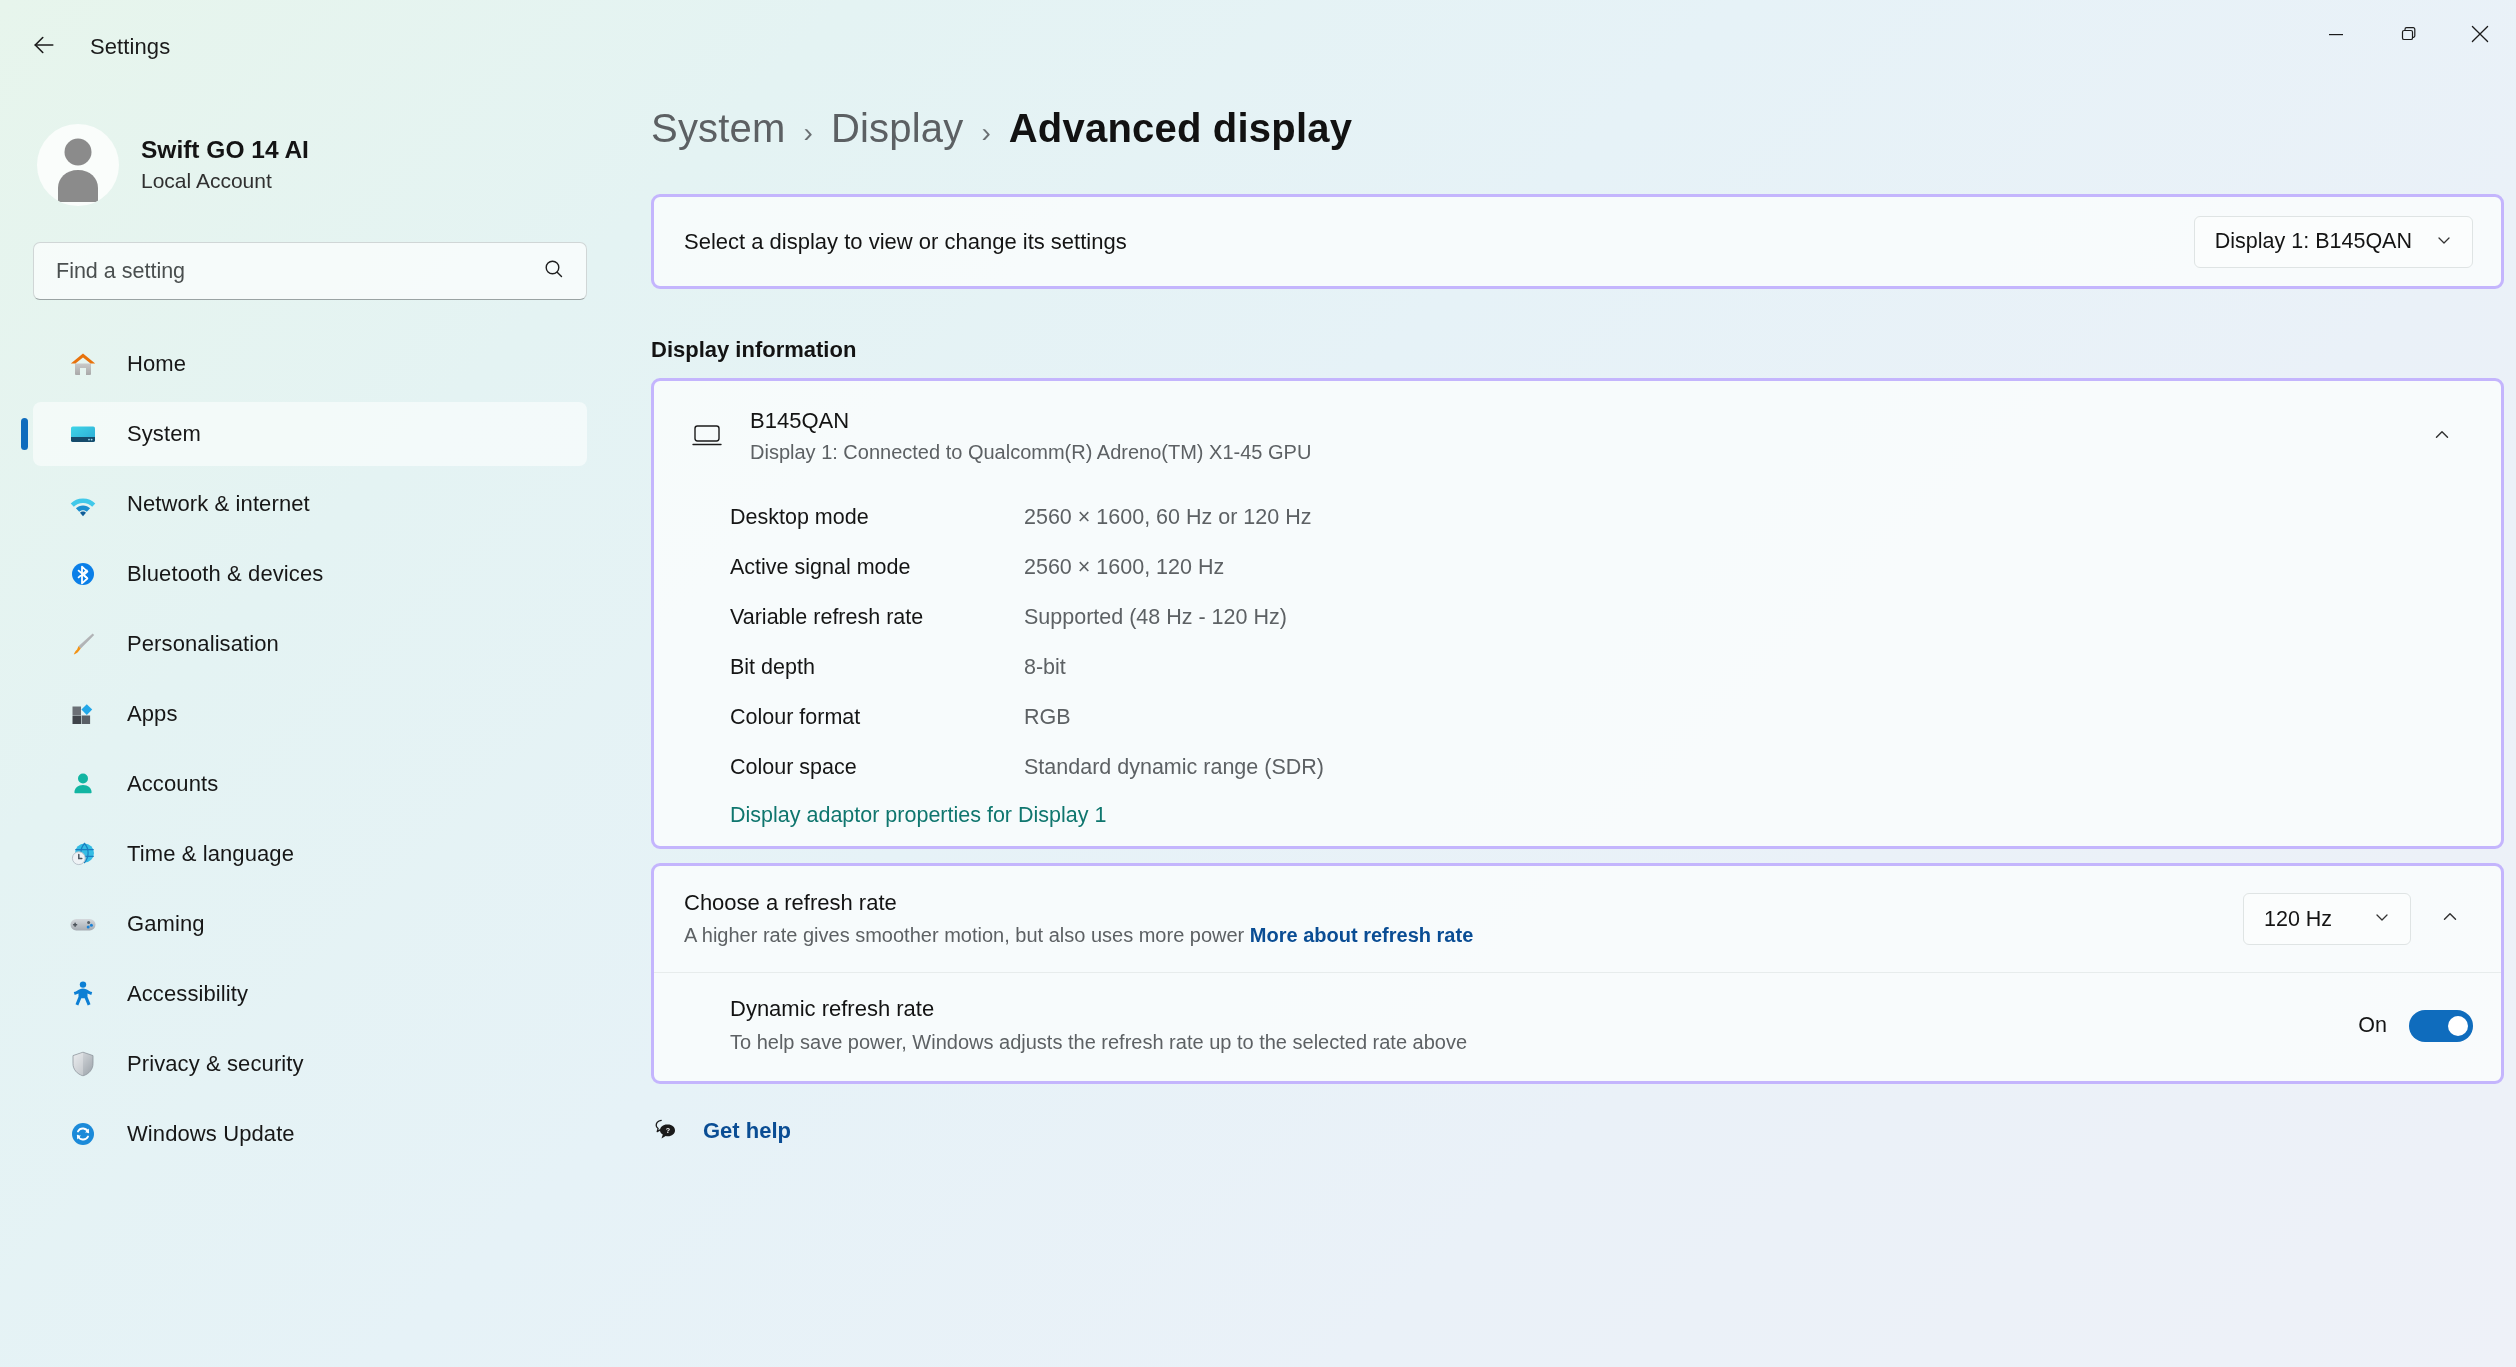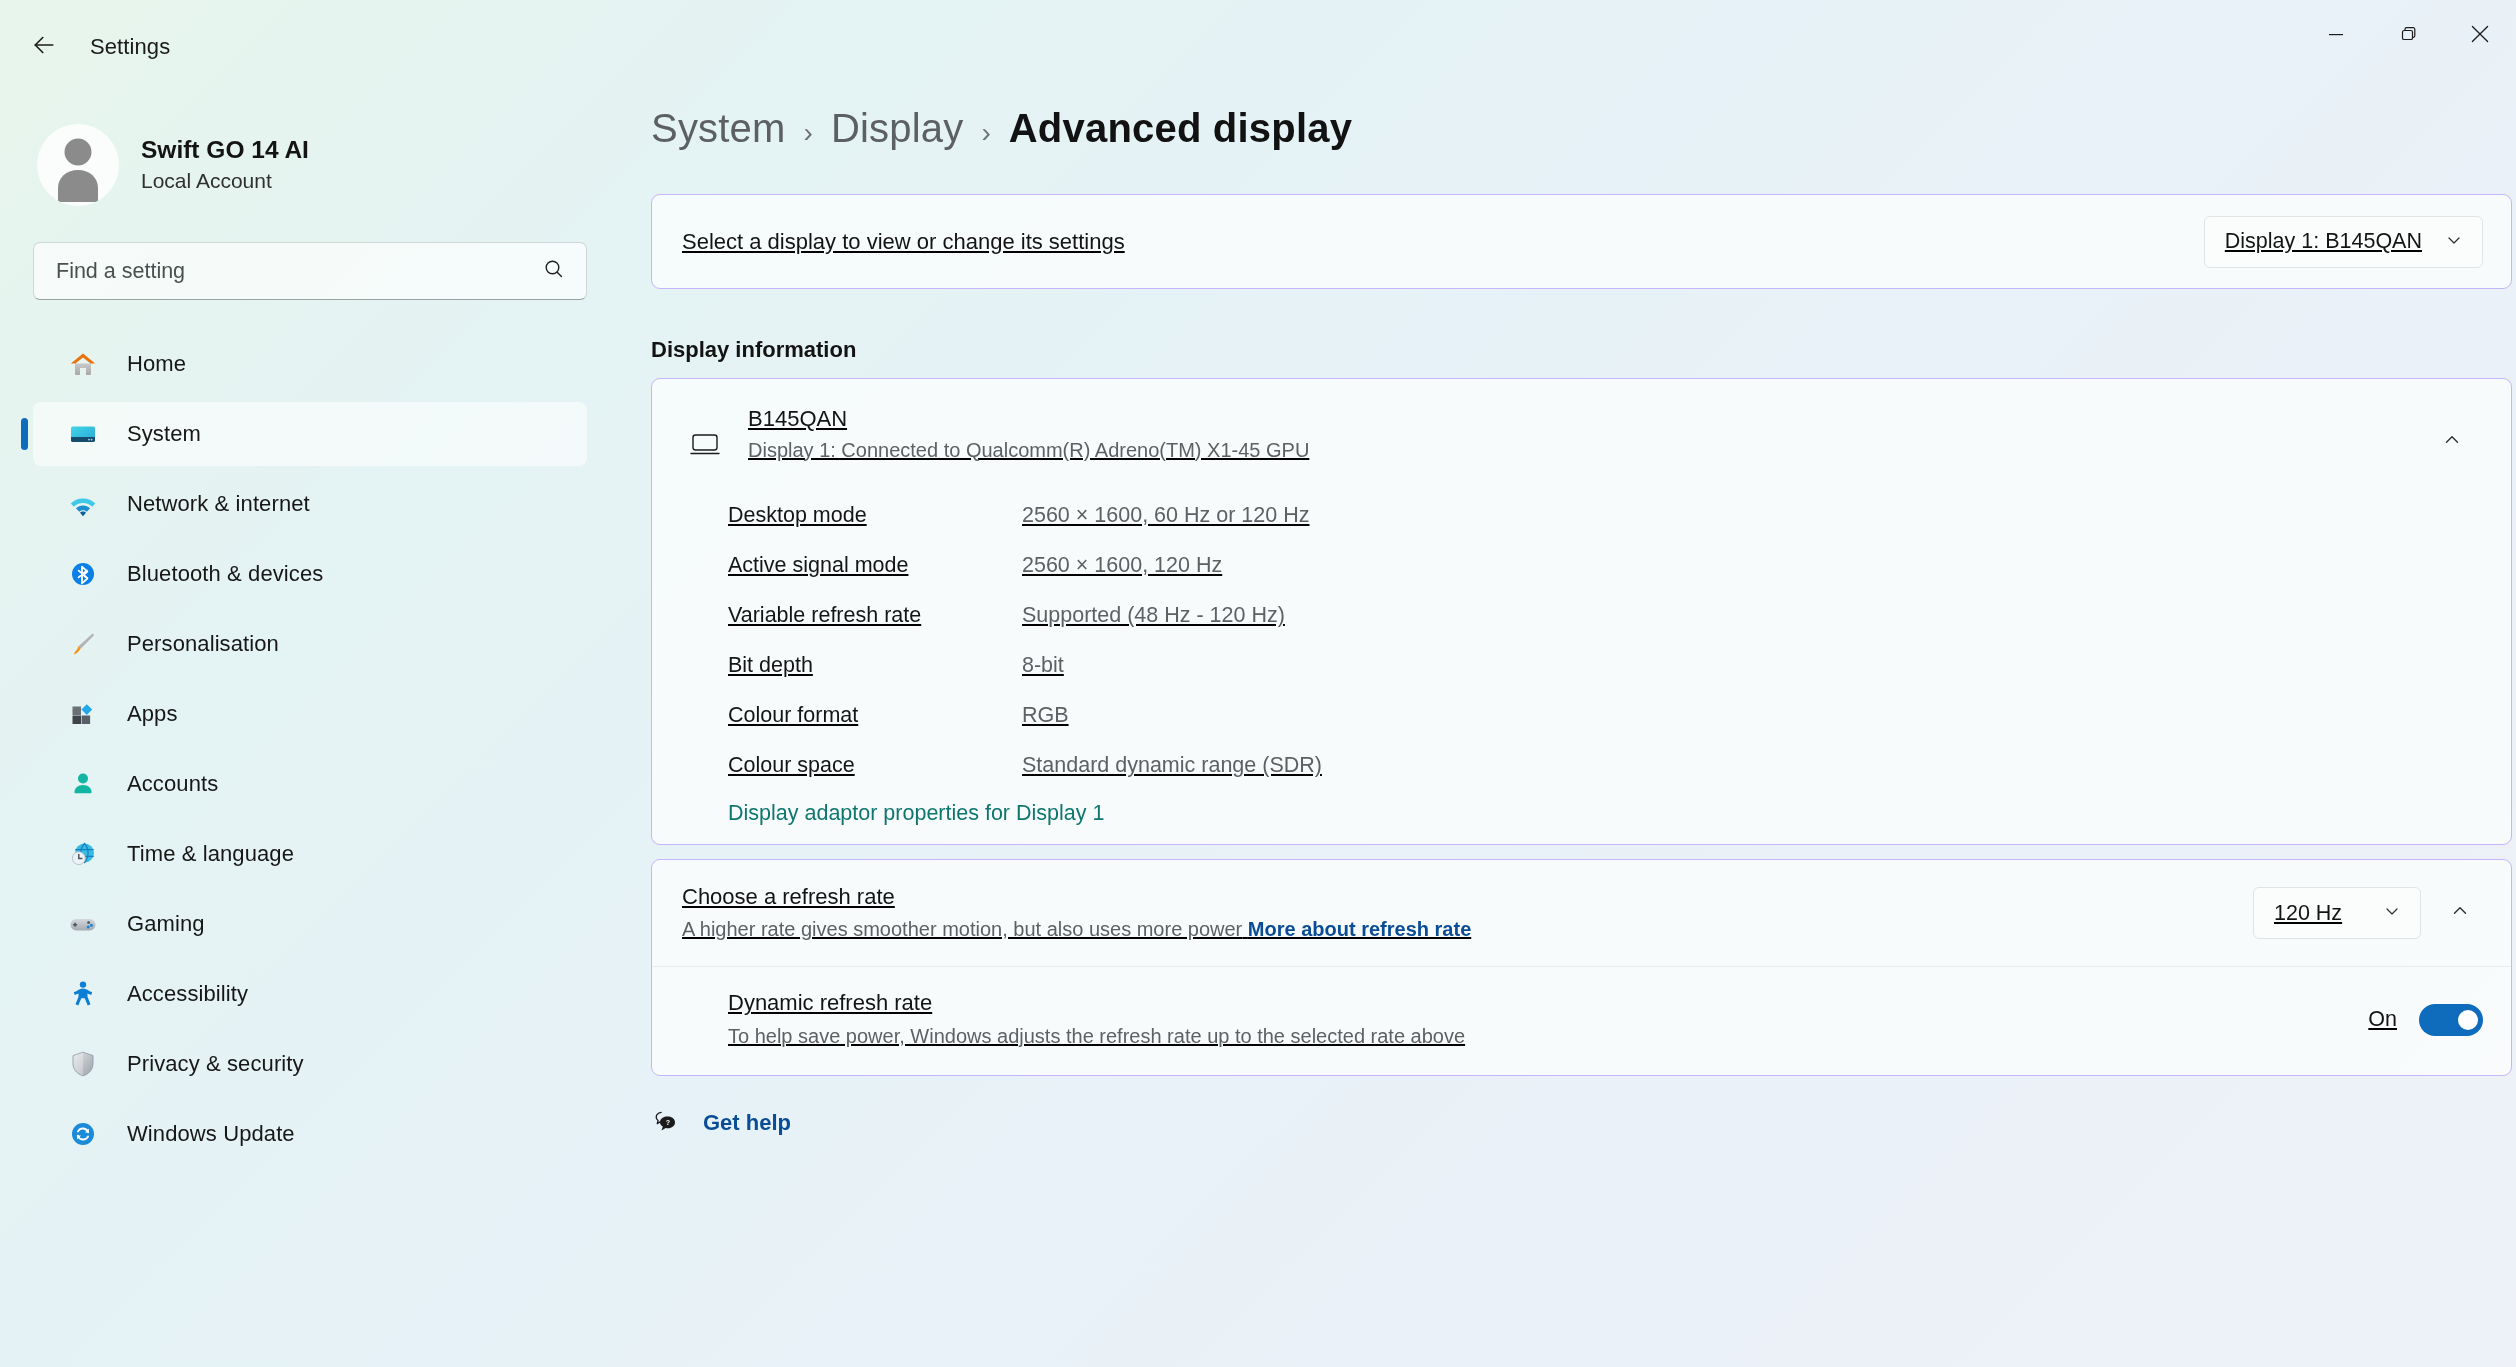--- a/index.html
+++ b/index.html
@@ -85,22 +85,22 @@
   .breadcrumb {
     display:flex; align-items:baseline; gap:18px;
     margin:12px 0 0 51px;
   }
   .crumb-link { font-size:40px; color:#5c6063; cursor:pointer; letter-spacing:.2px; }
   .crumb-sep { font-size:28px; color:#6b7073; }
   .crumb-current { font-size:40px; font-weight:bold; color:#121212; letter-spacing:.2px; }
 
   .card {
     background:rgba(252,254,254,.75);
-    border:1px solid #c4b5fd;
-    border-radius:9px; margin-left:51px; margin-right:4px;text-decoration:underline;
+    border:3px solid #c4b5fd;
+    border-radius:9px; margin-left:51px; margin-right:12px;
   }
   .selector-card {
     margin-top:43px; height:95px;
     display:flex; align-items:center; justify-content:space-between;
     padding:0 28px 0 30px;
   }
   .selector-label { font-size:22px; color:#141414; }
 
   .combo {
     height:52px; min-width:268px; background:#fbfdfd;
@@ -109,21 +109,21 @@
     padding:0 18px 0 20px; cursor:pointer; gap:22px;
   }
   .combo .val { font-size:21.5px; color:#141414; }
 
   .section-title {
     margin:48px 0 15px 51px; font-size:22px; font-weight:bold; color:#131313;
   }
 
   .info-card { padding:0; }
   .info-head {
-    display:flex; align-items:flex-end; gap:26px;
+    display:flex; align-items:center; gap:26px;
     padding:26px 36px 26px 36px; cursor:pointer;
   }
   .info-head .txt .t1 { font-size:22px; color:#131313; line-height:1.3; }
   .info-head .txt .t2 { font-size:20px; color:#5d6164; line-height:1.45; margin-top:2px; }
   .chev-btn {
     margin-left:auto; width:46px; height:46px; border-radius:6px;
     display:flex; align-items:center; justify-content:center; cursor:pointer;
   }
 
   .specs { padding:0 0 18px 76px; }

